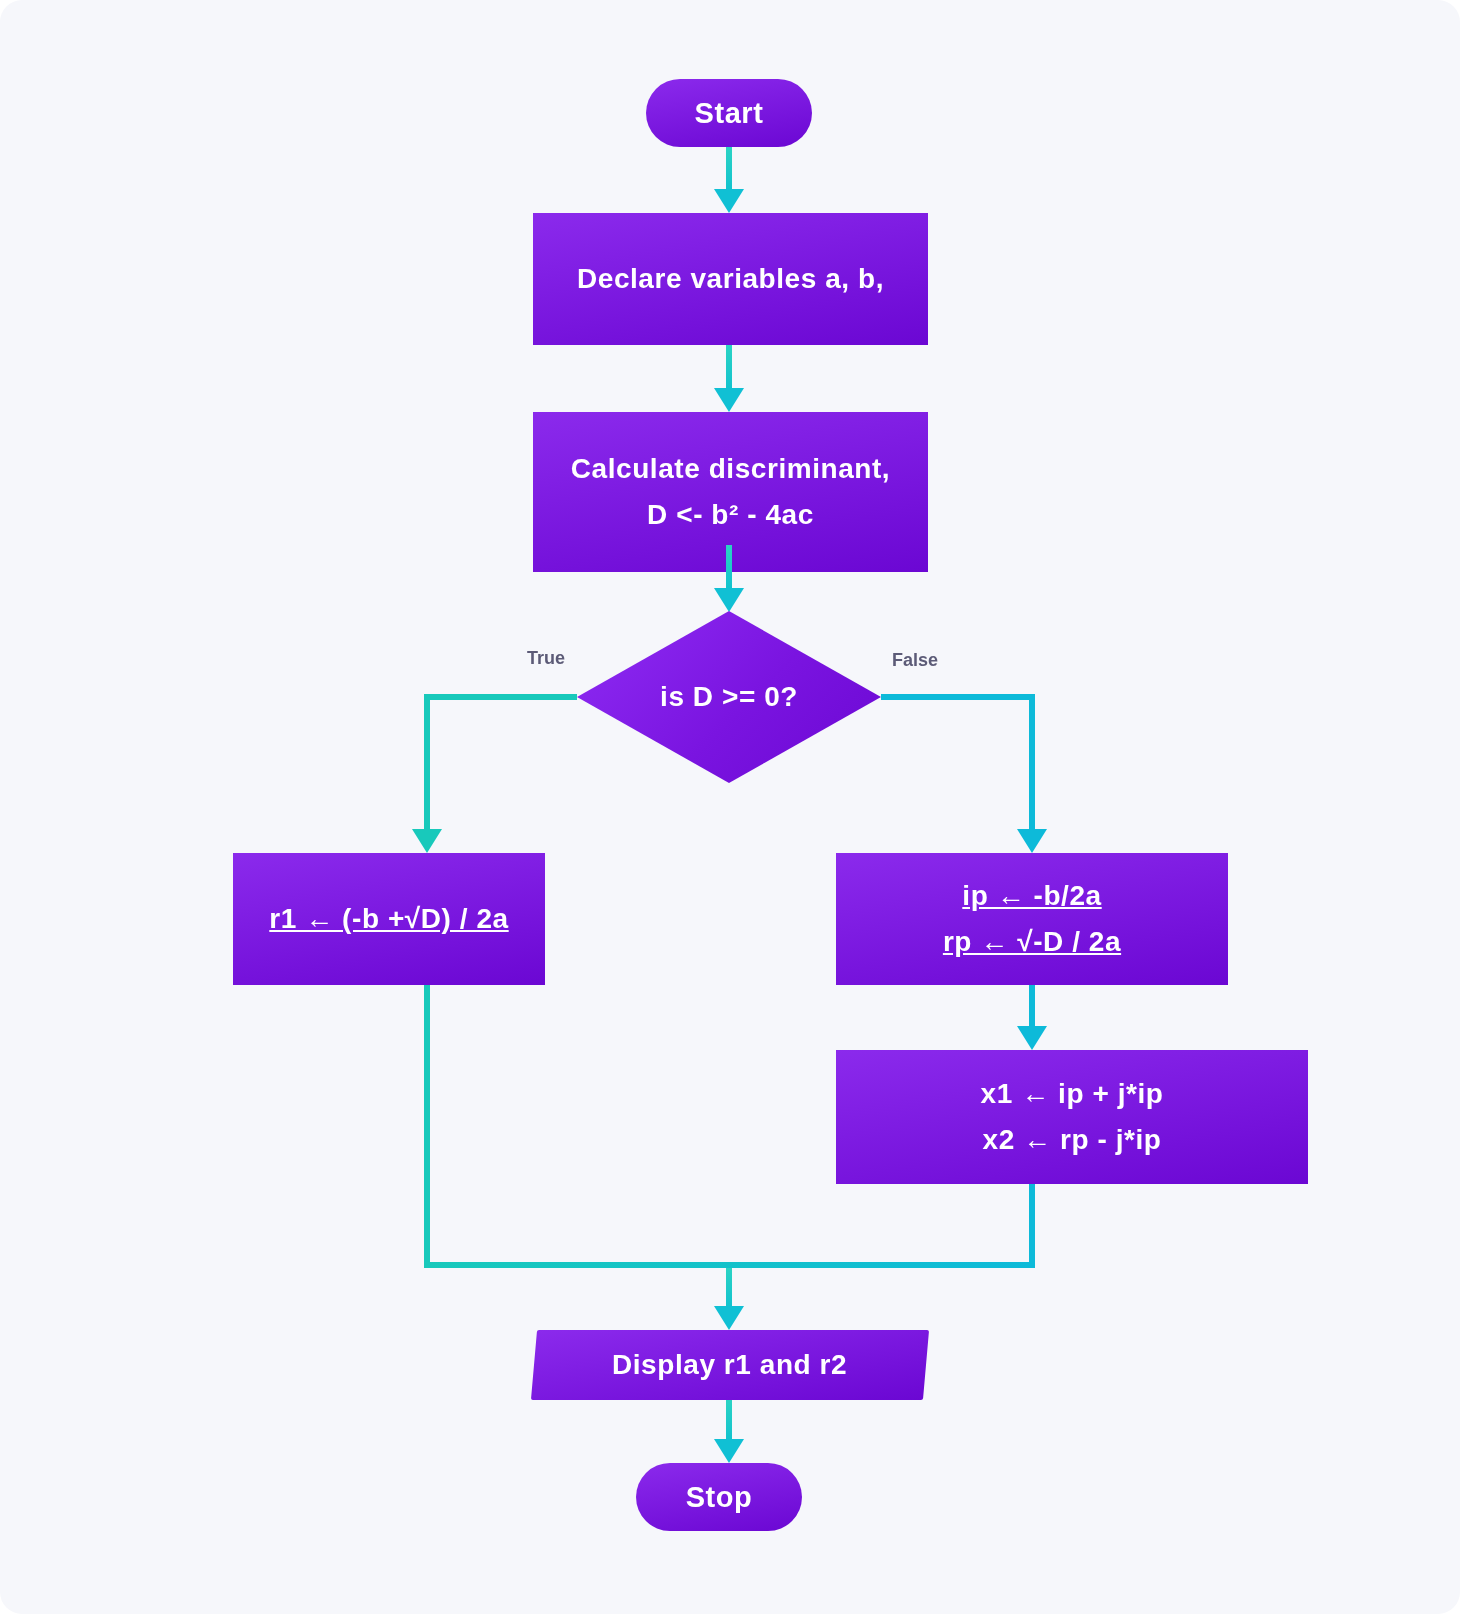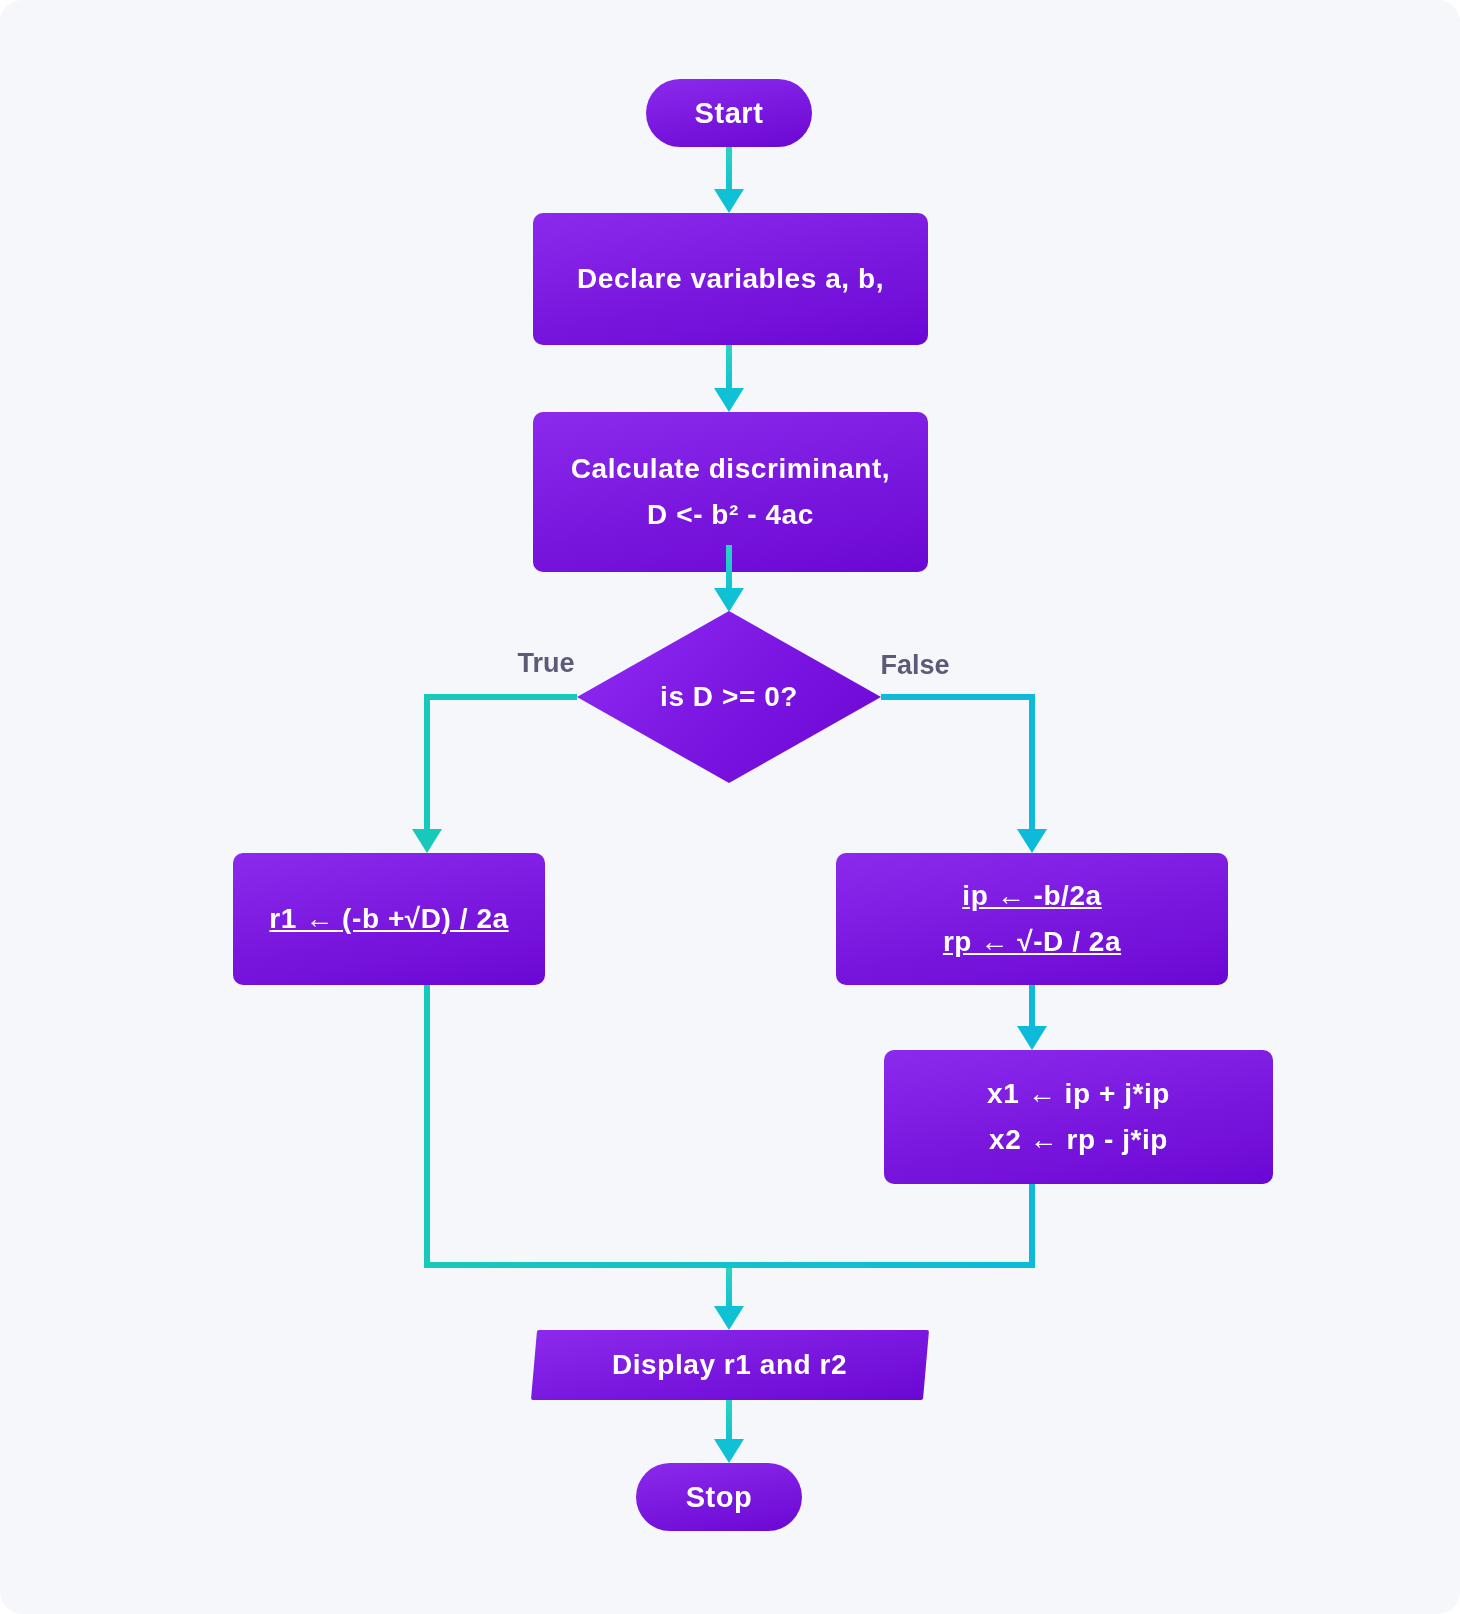--- a/index.html
+++ b/index.html
@@ -22,34 +22,34 @@
   }
   .node{
     position:absolute;display:flex;flex-direction:column;
     align-items:center;justify-content:center;
     background:linear-gradient(170deg,var(--grad-from) 0%,var(--grad-to) 100%);
     color:var(--node-text);font-size:28px;font-weight:600;letter-spacing:.02em;
     text-align:center;
   }
   .node .ln{line-height:46px;}
   .pill{width:166px;height:68px;border-radius:34px;font-size:29px;}
-  .rect{border-radius:10px;}
+  .rect{border-radius:0;}
   .diamond{
     left:577px;top:611px;width:304px;height:172px;
     clip-path:polygon(50% 0,100% 50%,50% 100%,0 50%);
     background:linear-gradient(135deg,#8F2DF4 0%,#7A14E0 55%,var(--grad-to) 100%);
   }
   .io{
     left:534px;top:1330px;width:392px;height:70px;
     transform:skewX(-5deg);border-radius:2px;
   }
   .io .ln{transform:skewX(5deg);}
   .branch-label{
     position:absolute;width:120px;text-align:center;
-    color:var(--label);font-size:27px;font-weight:600;
+    color:var(--label);font-size:18px;font-weight:600;
   }
   
   .vline{position:absolute;width:6px;}
   .hline{position:absolute;height:6px;}
   .ah-down{
     position:absolute;width:0;height:0;
     border-left:15px solid transparent;border-right:15px solid transparent;
     border-top:24px solid var(--head);
   }
   .c-mid{background:linear-gradient(180deg,#2BD3C4,var(--mid));}
@@ -106,21 +106,21 @@
   </div>
 
   <div class="node rect" style="left:836px;top:853px;width:392px;height:132px;text-decoration:underline;">
     <div class="ln">ip ← -b/2a</div>
     <div class="ln">rp ← √-D / 2a</div>
   </div>
 
   <div class="vline c-cyan" style="left:1029px;top:985px;height:41px;"></div>
   <div class="ah-down ah-cyan" style="left:1017px;top:1026px;"></div>
 
-  <div class="node rect" style="left:884px;top:1050px;width:389px;height:134px;">
+  <div class="node rect" style="left:836px;top:1050px;width:472px;height:134px;">
     <div class="ln">x1 ← ip + j*ip</div>
     <div class="ln">x2 ← rp - j*ip</div>
   </div>
 
   <div class="vline c-teal" style="left:424px;top:985px;height:283px;"></div>
   <div class="vline c-cyan" style="left:1029px;top:1184px;height:84px;"></div>
   <div class="hline c-merge" style="left:424px;top:1262px;width:611px;"></div>
 
   <div class="vline c-mid" style="left:726px;top:1268px;height:38px;"></div>
   <div class="ah-down" style="left:714px;top:1306px;"></div>

